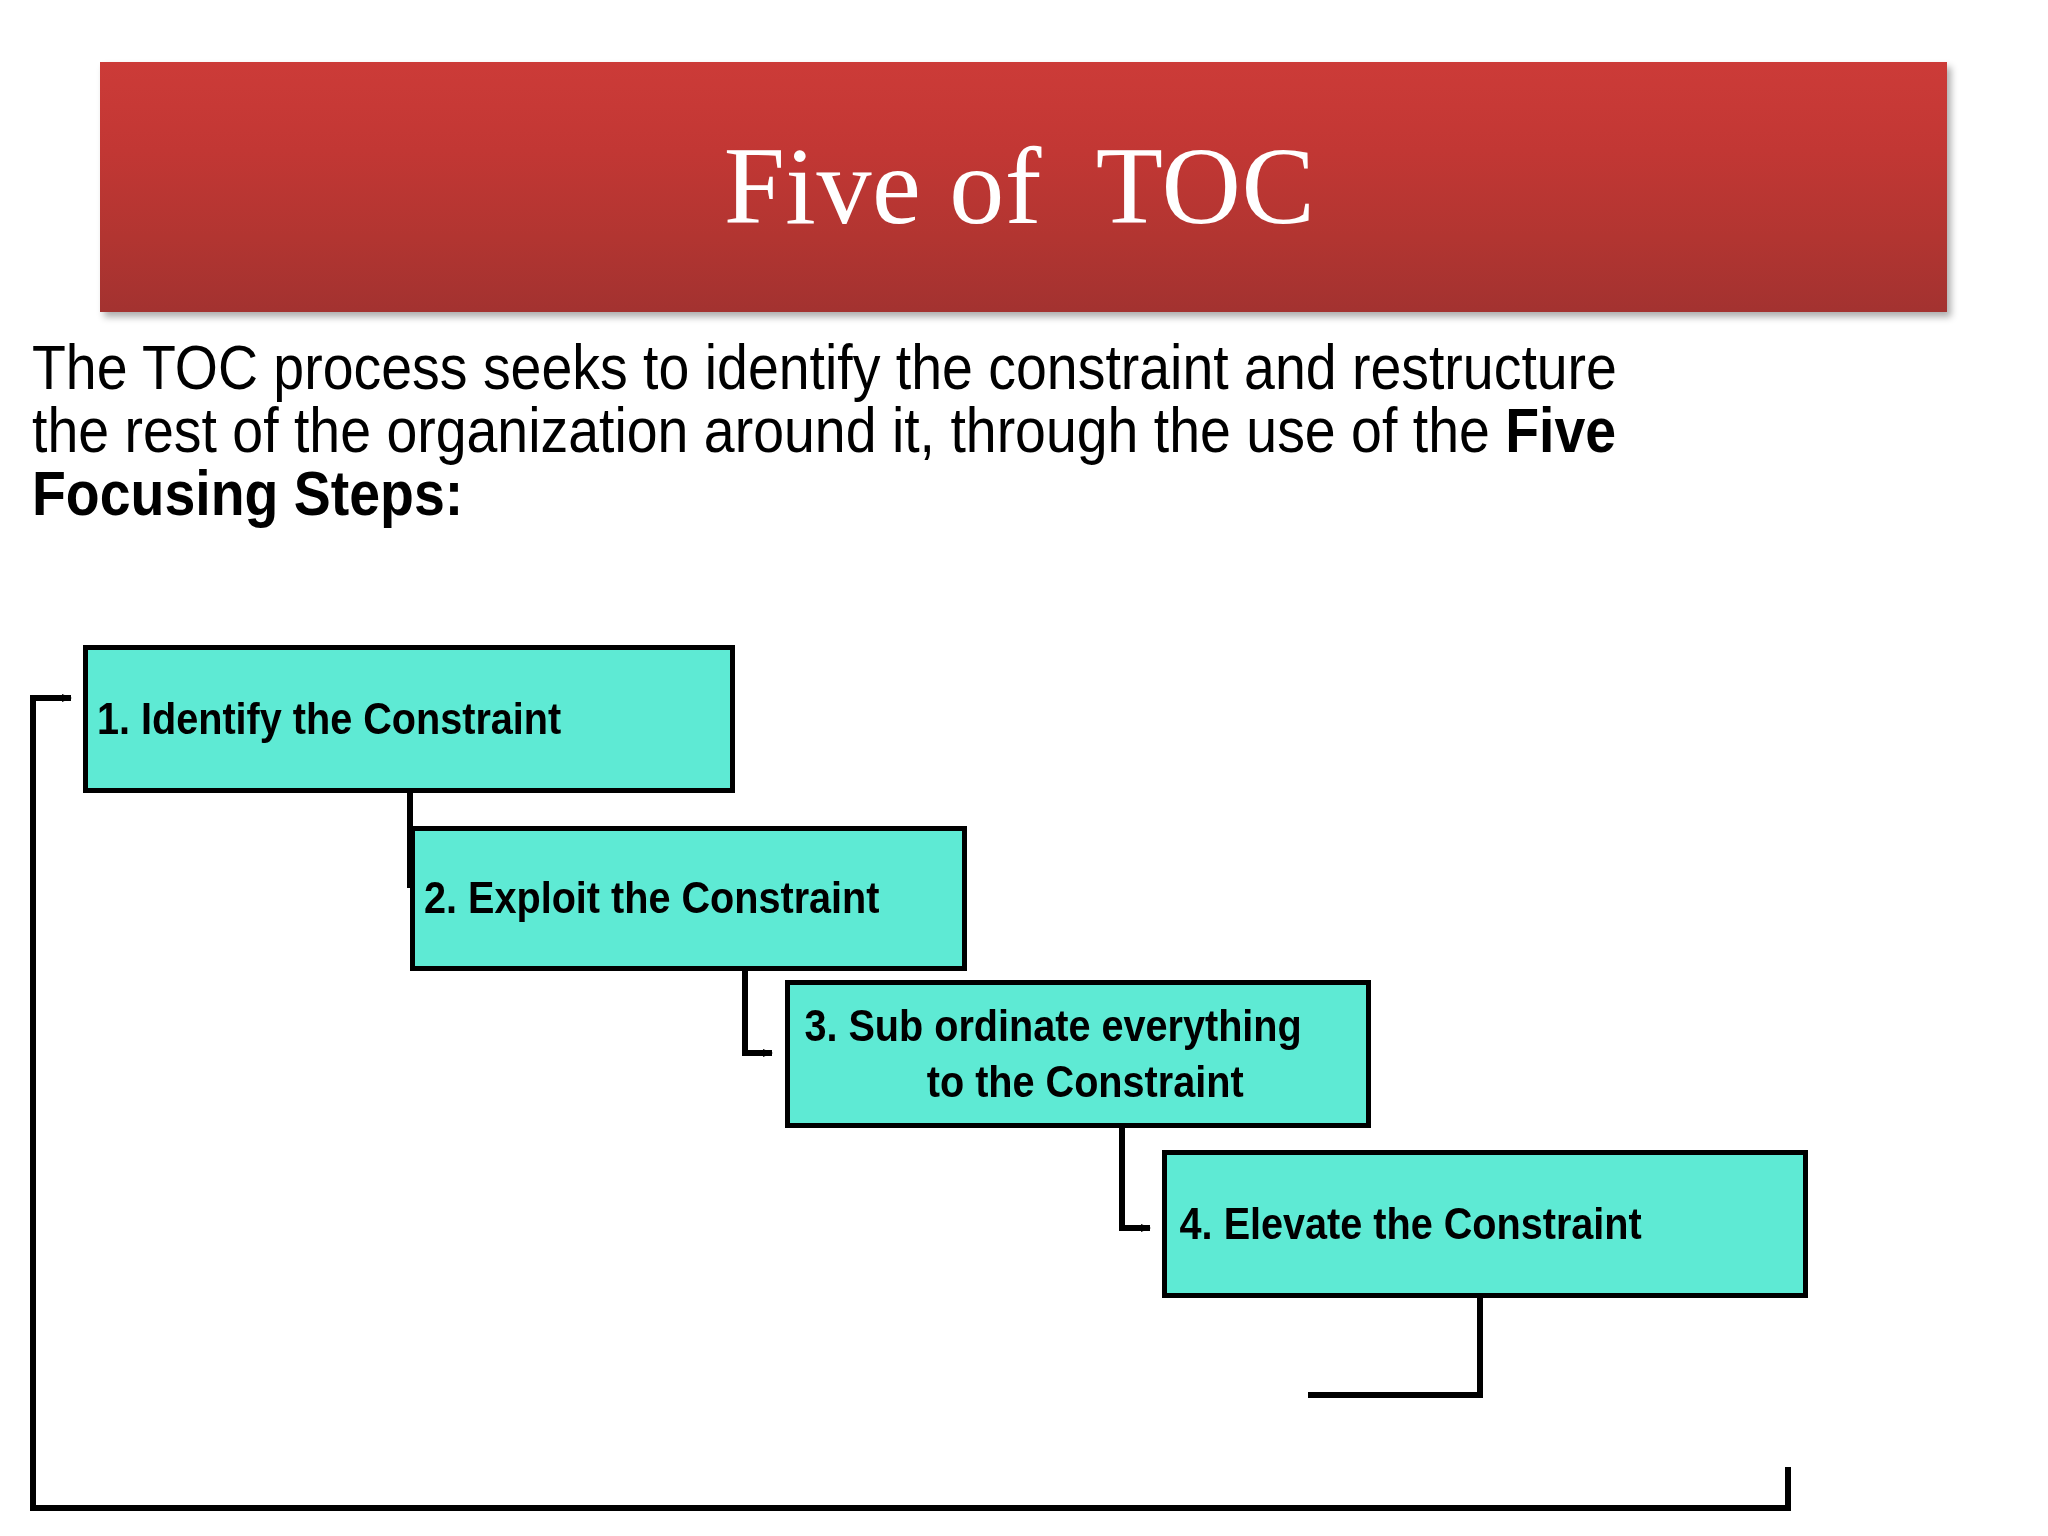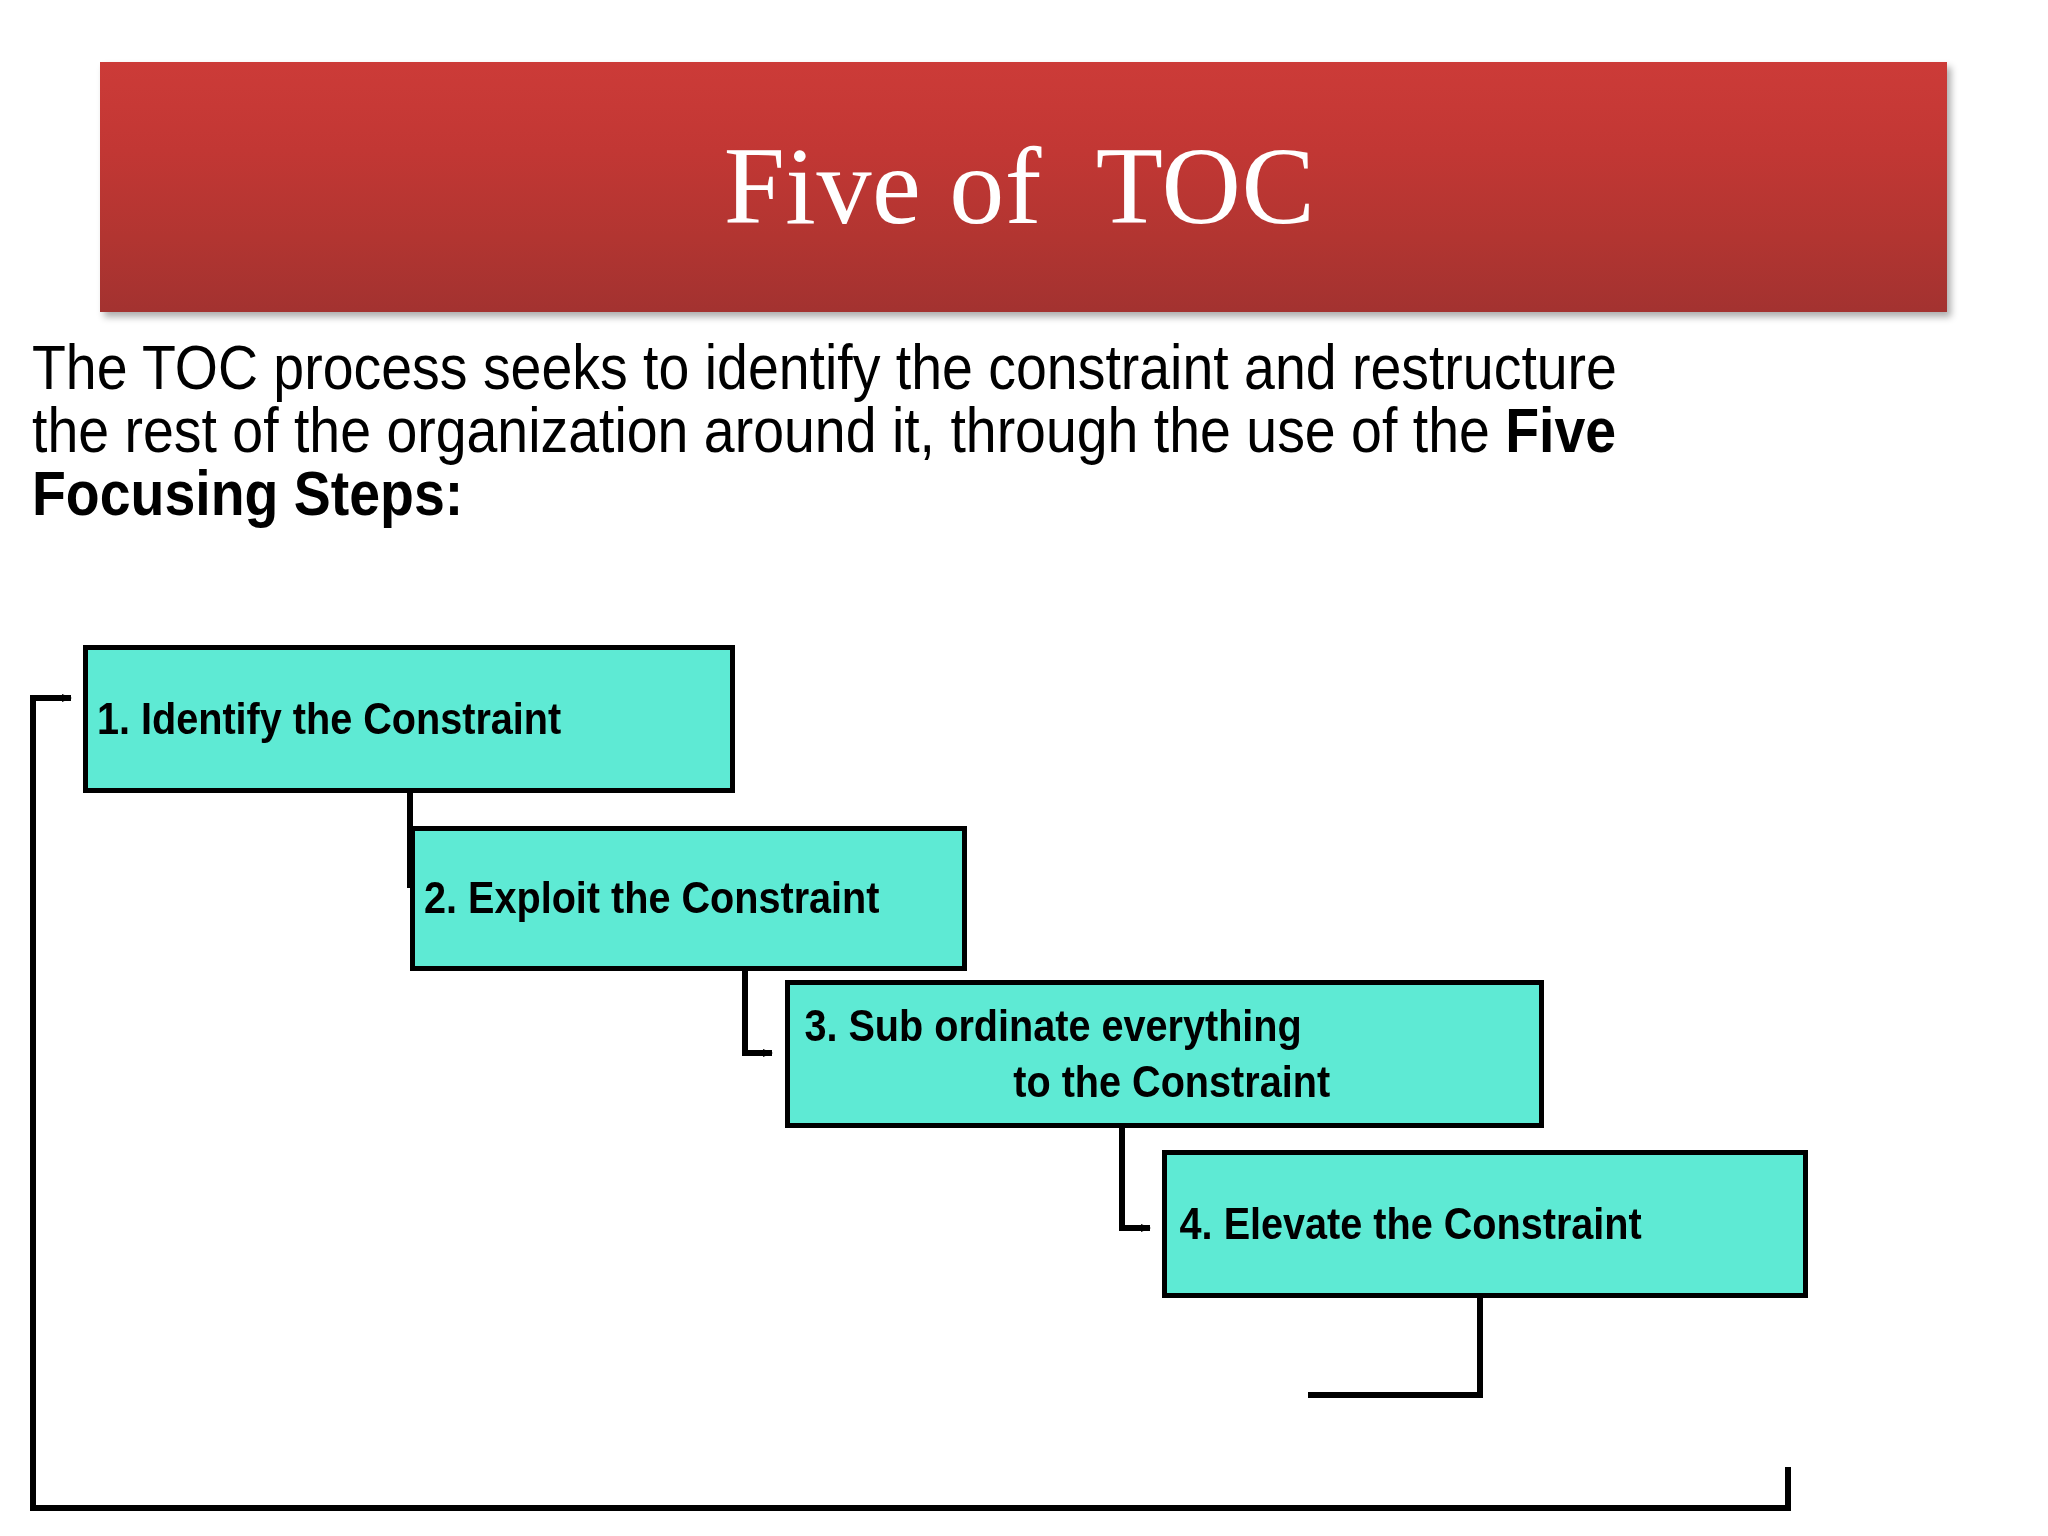--- a/index.html
+++ b/index.html
@@ -87,21 +87,21 @@
     white-space: pre;
     transform: scaleX(0.9);
     transform-origin: left center;
   }
   .flow-box .label-line.center {
     text-align: center;
     transform-origin: center center;
   }
   #box-1 { left: 83px;   top: 645px;  width: 652px;  height: 148px;  }
   #box-2 { left: 410px;  top: 810px;  width: 557px;  height: 145px; margin-top: 16px;  }
-  #box-3 { left: 785px;  top: 980px;  width: 759px;  height: 148px;  }
+  #box-3 { left: 785px;  top: 980px;  width: 586px;  height: 148px;  }
   #box-4 { left: 1162px; top: 1150px; width: 646px;  height: 148px;  }
   #box-5 { left: 1320px; top: 1322px; width: 726px;  height: 145px;  }
 
   #box-1 .label-line { padding-left: 10px; }
   #box-2 .label-line { padding-left: 10px; }
   #box-3 .label-line { padding-left: 16px; }
   #box-4 .label-line { padding-left: 14px; }
   #box-5 .label-line { padding-left: 16px; }
 
   #connectors { position: absolute; left: 0; top: 0; z-index: 2; }

